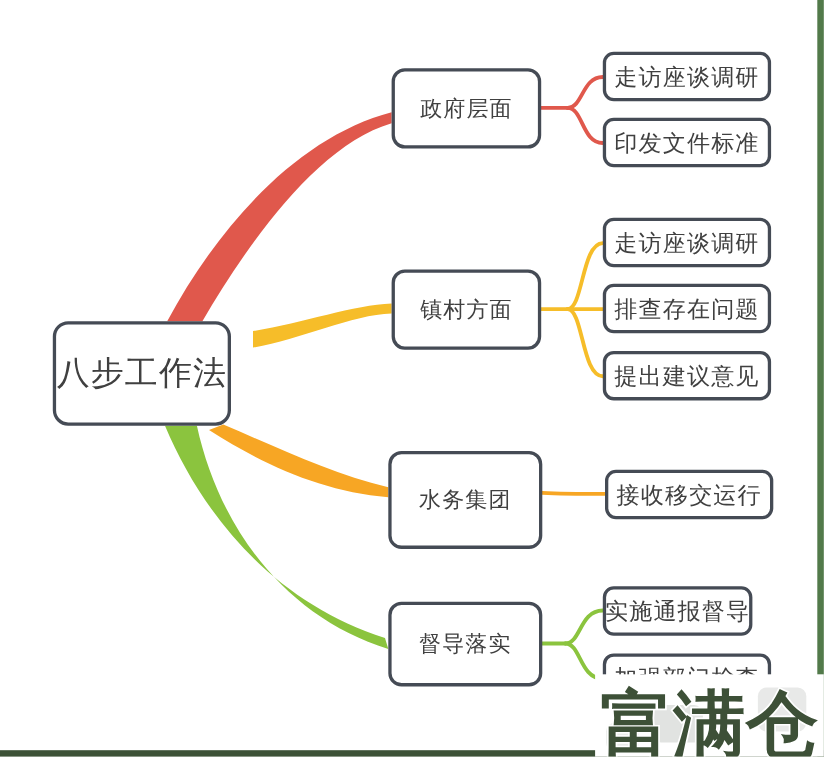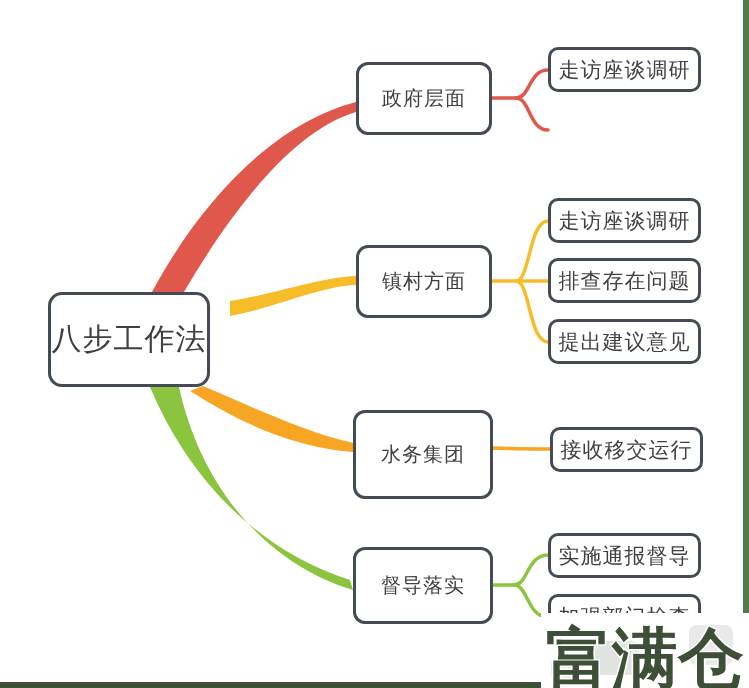--- a/index.html
+++ b/index.html
@@ -79,28 +79,29 @@
   </svg>
 
   <div class="node root" style="left:48px; top:292px; width:162px; height:95px;">八步工作法</div>
 
   <div class="node branch" style="left:356px; top:62px; width:136px; height:73px;">政府层面</div>
   <div class="node branch" style="left:356px; top:245px; width:136px; height:73px;">镇村方面</div>
   <div class="node branch" style="left:353px; top:410px; width:140px; height:89px;">水务集团</div>
   <div class="node branch" style="left:353px; top:547px; width:140px; height:77px;">督导落实</div>
 
   <div class="node leaf" style="left:548px; top:47px; width:153px; height:45px;">走访座谈调研</div>
+  <div class="node leaf" style="left:548px; top:107px; width:153px; height:45px;">印发文件标准</div>
 
   <div class="node leaf" style="left:548px; top:198px; width:153px; height:45px;">走访座谈调研</div>
   <div class="node leaf" style="left:548px; top:258px; width:153px; height:45px;">排查存在问题</div>
   <div class="node leaf" style="left:548px; top:319px; width:153px; height:45px;">提出建议意见</div>
 
   <div class="node leaf" style="left:550px; top:427px; width:153px; height:45px;">接收移交运行</div>
 
-  <div class="node leaf" style="left:548px; top:533px; width:153px; height:45px;">实施通报督导</div>
+  <div class="node leaf" style="left:548px; top:533px; width:136px; height:45px;">实施通报督导</div>
   <div class="node leaf" style="left:548px; top:594px; width:153px; height:45px;">加强部门检查</div>
 
   <div class="strip strip-right"></div>
   <div class="strip strip-bottom"></div>
 
   <div class="watermark">
     <div class="wm-blob b1"></div>
     <div class="wm-blob b2"></div>
     <div class="wm-blob b3"></div>
     <div class="wm-text">富满仓</div>

